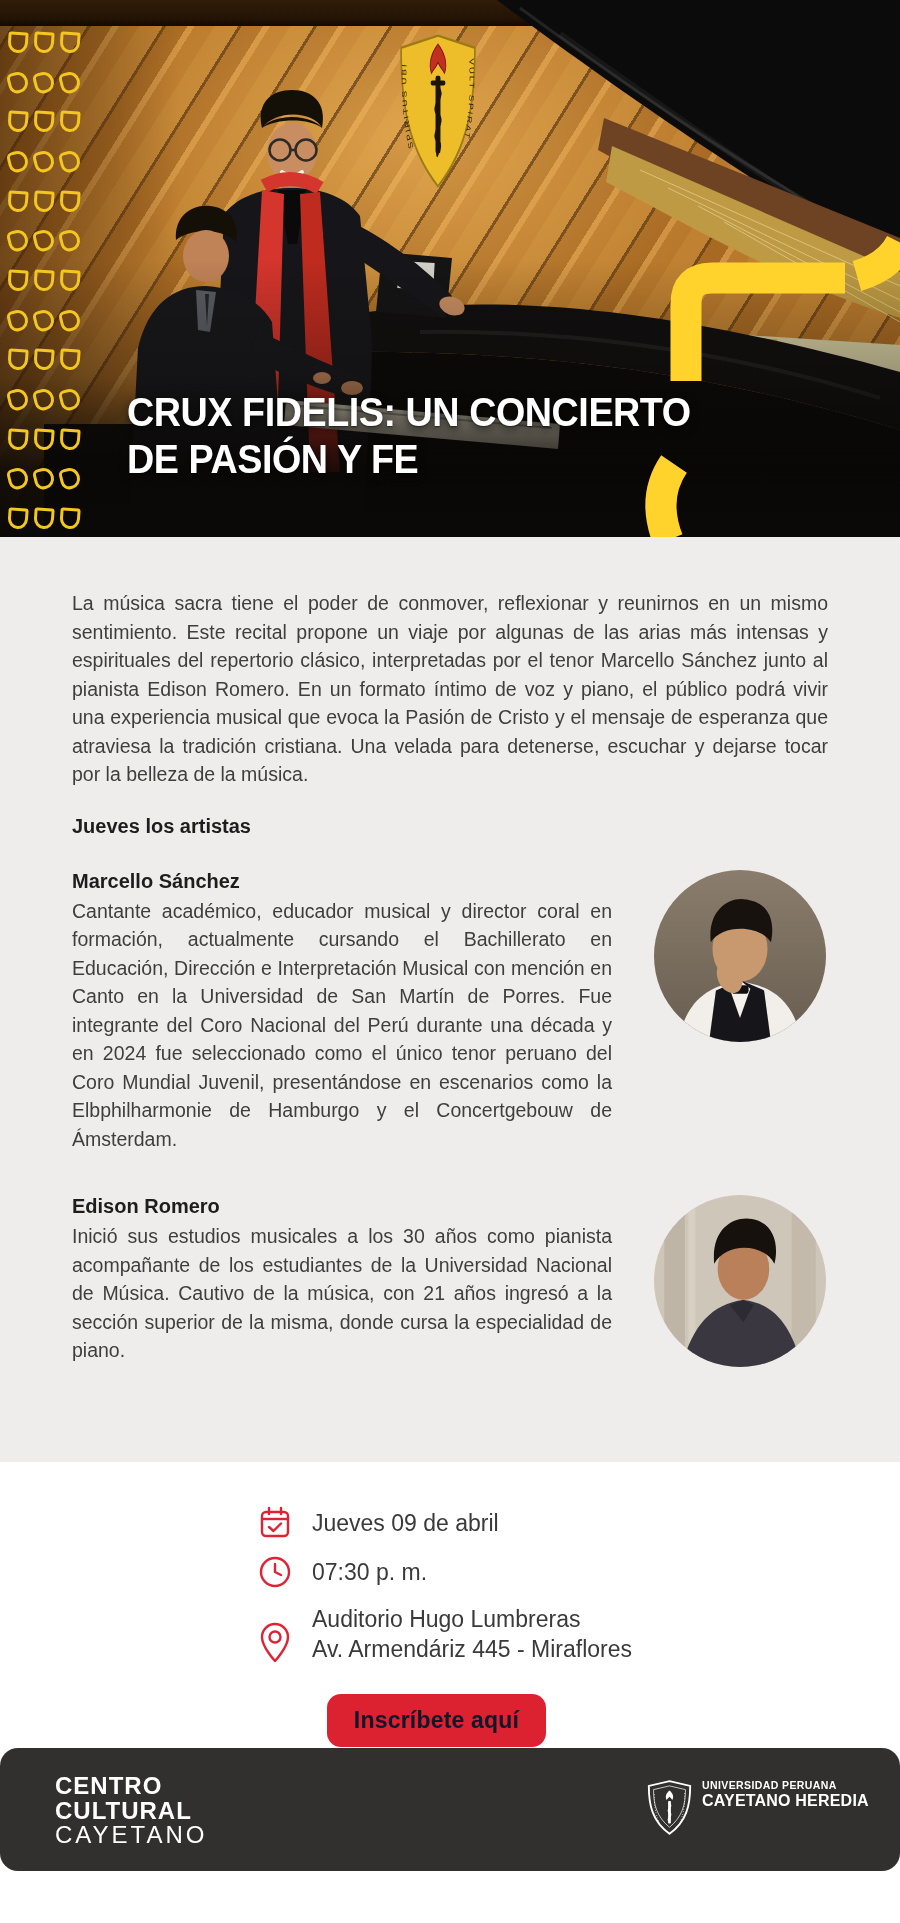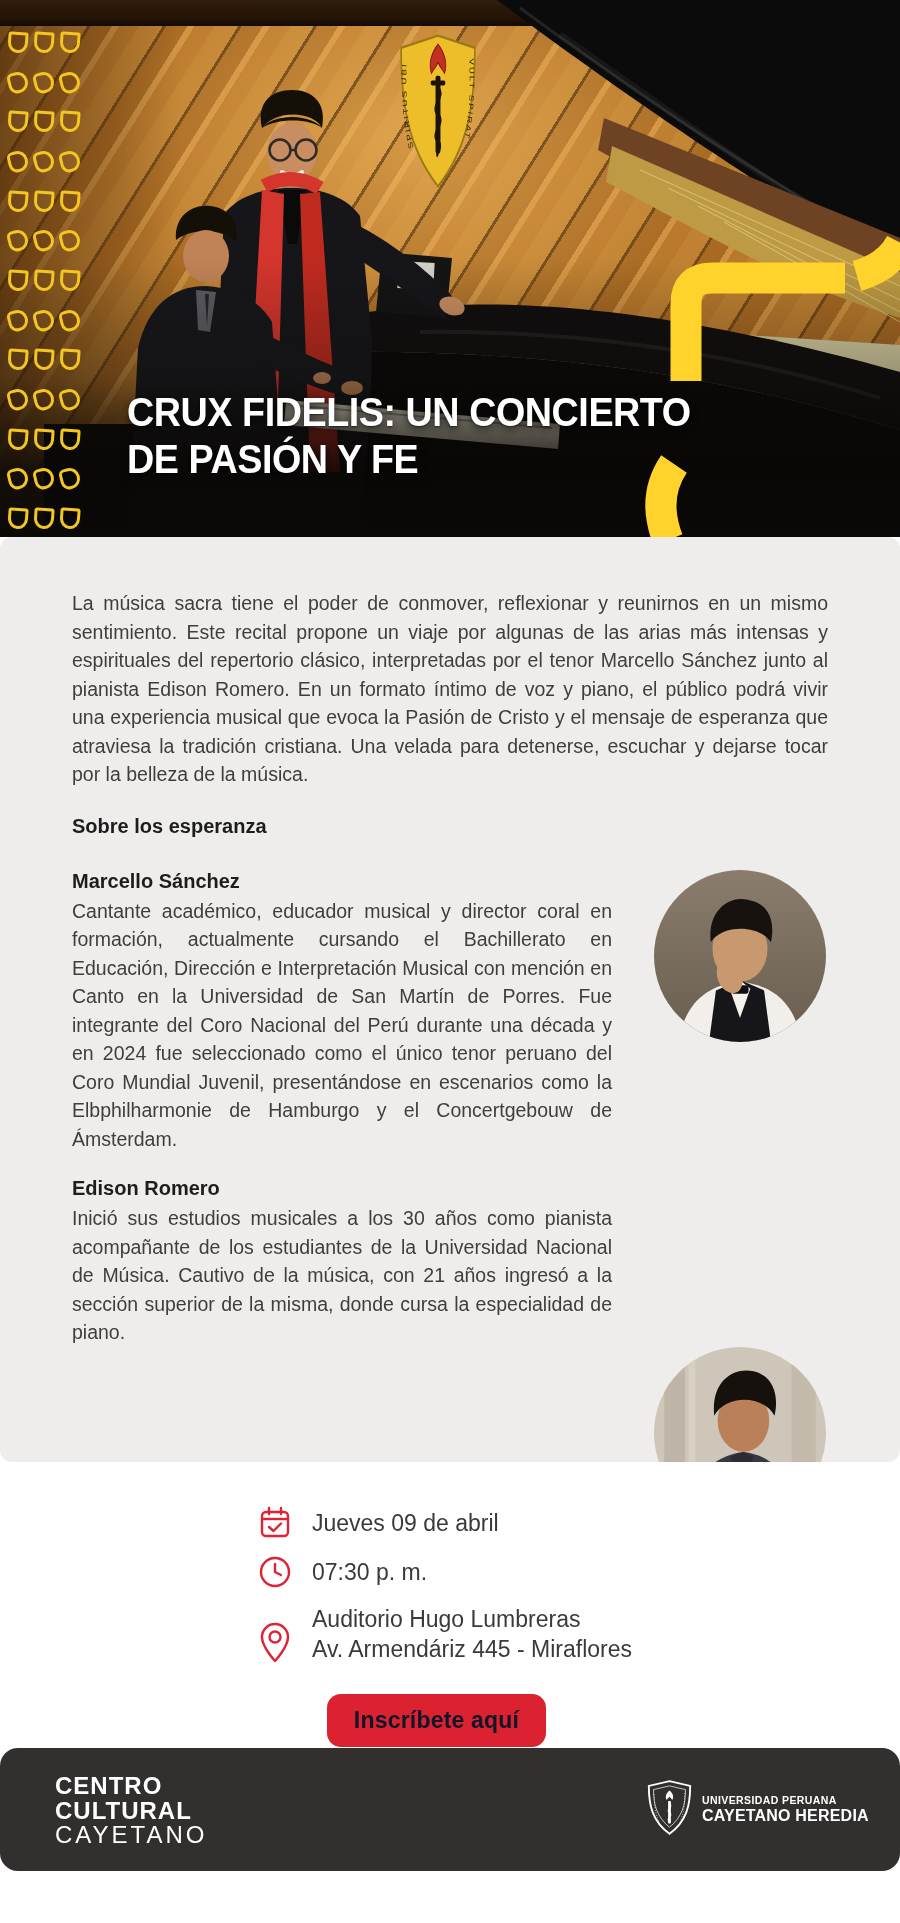--- a/index.html
+++ b/index.html
@@ -44,30 +44,30 @@
   .hero-title{
     position:absolute;left:127px;top:389px;color:#ffffff;
     font-size:41px;font-weight:800;line-height:47px;letter-spacing:-0.5px;
     transform:scaleX(0.92);transform-origin:left top;
     text-shadow:0 3px 10px rgba(0,0,0,0.65), 0 1px 2px rgba(0,0,0,0.5);
     white-space:nowrap;
   }
   
   .content{
     position:relative;width:900px;height:925px;background:#EFEDEB;
-    box-sizing:border-box;padding:52px 72px 0 72px;color:#3f3e3e;border-radius:12px;
+    box-sizing:border-box;padding:52px 72px 0 72px;color:#3f3e3e;
   }
   .intro{
     font-size:19.5px;line-height:28.5px;text-align:justify;margin:0;
     color:#3f3e3e;
   }
   .artists-heading{margin:26px 0 0 0;font-size:20px;font-weight:700;color:#1d1d1d;}
   .artist-card{display:flex;}
   .artist-card.first{margin-top:32px;}
-  .artist-card.second{margin-top:24px;flex-direction:column;}
+  .artist-card.second{margin-top:42px;}
   .artist-text{width:540px;}
   .artist-name{font-size:20px;font-weight:700;color:#1d1d1d;margin:0 0 4px 0;}
   .artist-bio{font-size:19.5px;line-height:28.5px;text-align:justify;margin:0;color:#3f3e3e;}
   .artist-photo{
     width:172px;height:172px;border-radius:50%;overflow:hidden;flex:0 0 auto;
     margin-left:auto;margin-right:2px;
   }
   .artist-photo svg{display:block;}
   
   .event{position:relative;width:900px;height:286px;background:#ffffff;box-sizing:border-box;padding-top:44px;}
@@ -80,21 +80,21 @@
     background:#DC2130;color:#0f172a;border-radius:14px;cursor:pointer;
     font-family:"Liberation Sans","DejaVu Sans",sans-serif;
     font-size:23px;font-weight:700;letter-spacing:0.2px;
   }
   
   .footer{position:relative;width:900px;height:123px;background:#32302F;border-radius:18px;}
   .brand{position:absolute;left:55px;top:26px;color:#ffffff;}
   .brand div{font-size:24px;line-height:24.5px;}
   .brand .b1,.brand .b2{font-weight:700;letter-spacing:1px;}
   .brand .b3{font-weight:400;letter-spacing:3px;}
-  .univ{position:absolute;left:646px;top:31px;display:flex;align-items:center;}
+  .univ{position:absolute;left:646px;top:31px;display:flex;}
   .univ-text{margin-left:9px;color:#ffffff;}
   .univ-small{font-size:10.5px;font-weight:700;letter-spacing:0.4px;line-height:12px;}
   .univ-big{font-size:16px;font-weight:700;letter-spacing:0.2px;line-height:19px;}
 </style>
 </head>
 <body>
 
 <div class="page">
 
   <div class="hero">
@@ -237,21 +237,21 @@
 
     <div class="hero-title">
       <div>CRUX FIDELIS: UN CONCIERTO</div>
       <div>DE PASIÓN Y FE</div>
     </div>
   </div>
 
   <div class="content">
     <p class="intro">La música sacra tiene el poder de conmover, reflexionar y reunirnos en un mismo sentimiento. Este recital propone un viaje por algunas de las arias más intensas y espirituales del repertorio clásico, interpretadas por el tenor Marcello Sánchez junto al pianista Edison Romero. En un formato íntimo de voz y piano, el público podrá vivir una experiencia musical que evoca la Pasión de Cristo y el mensaje de esperanza que atraviesa la tradición cristiana. Una velada para detenerse, escuchar y dejarse tocar por la belleza de la música.</p>
 
-    <h3 class="artists-heading">Sobre los esperanza</h3>
+    <h3 class="artists-heading">Jueves los artistas</h3>
 
     <div class="artist-card first">
       <div class="artist-text">
         <p class="artist-name">Marcello Sánchez</p>
         <p class="artist-bio">Cantante académico, educador musical y director coral en formación, actualmente cursando el Bachillerato en Educación, Dirección e Interpretación Musical con mención en Canto en la Universidad de San Martín de Porres. Fue integrante del Coro Nacional del Perú durante una década y en 2024 fue seleccionado como el único tenor peruano del Coro Mundial Juvenil, presentándose en escenarios como la Elbphilharmonie de Hamburgo y el Concertgebouw de Ámsterdam.</p>
       </div>
       <div class="artist-photo">
         <svg width="172" height="172" viewBox="0 0 100 100">
           <defs>
             <linearGradient id="mbg" x1="0" y1="0" x2="0" y2="1">

